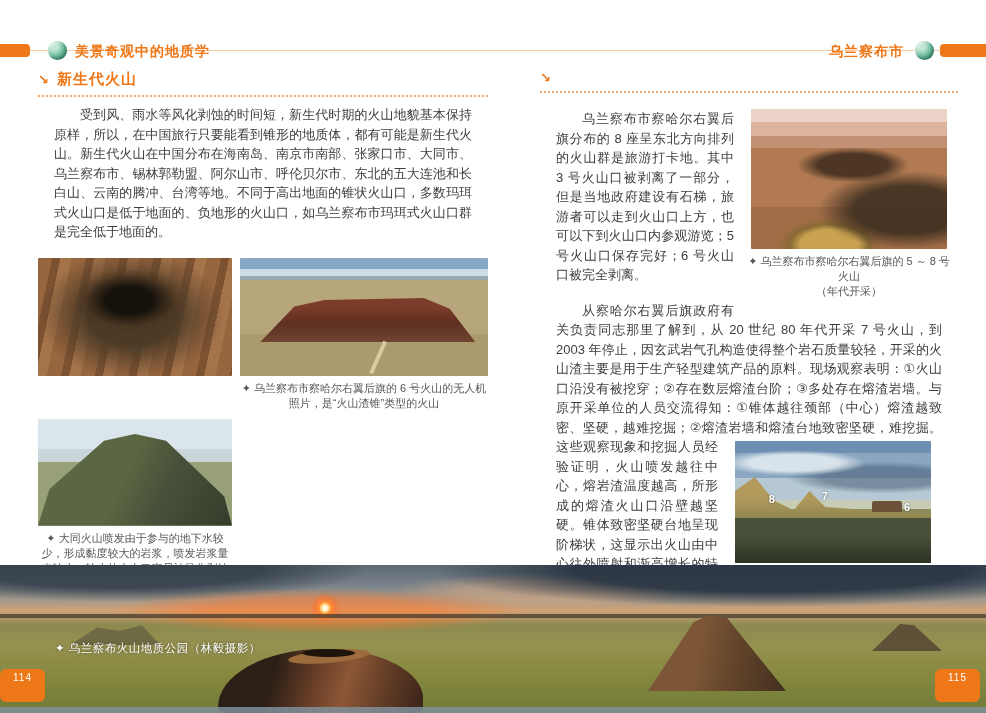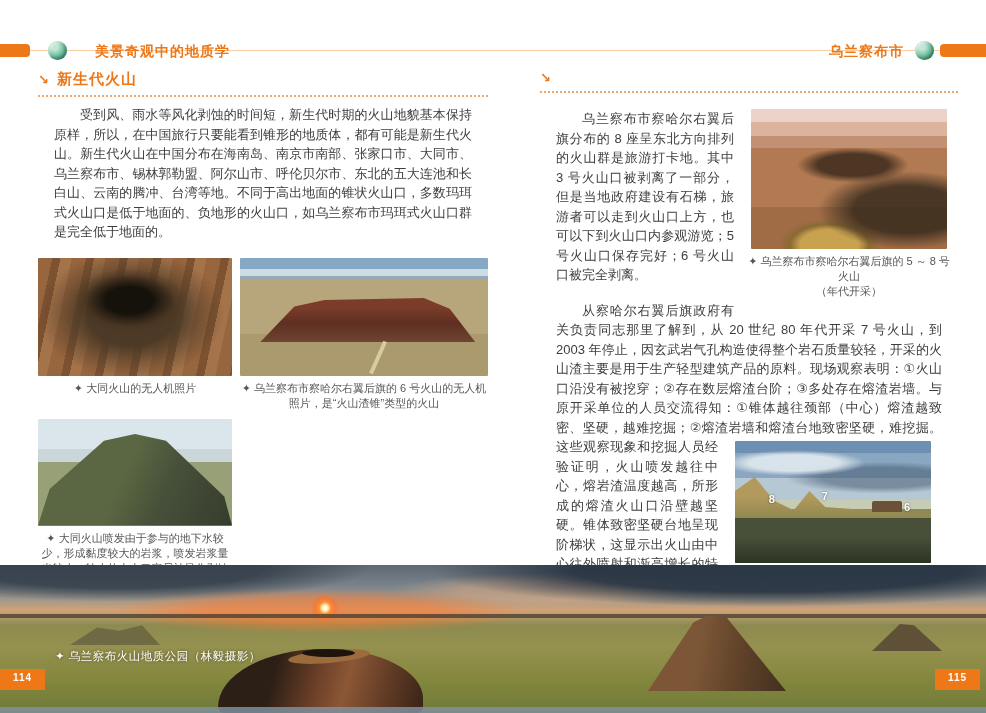--- a/index.html
+++ b/index.html
@@ -10,21 +10,21 @@
   
   .hdr-line{position:absolute;top:50px;left:0;right:0;height:1px;background:#f6cda4;}
   .hdr-bar-left{position:absolute;top:44px;left:0;width:30px;height:13px;background:#ee7718;border-radius:0 4px 4px 0;}
   .hdr-bar-right{position:absolute;top:44px;right:0;width:46px;height:13px;background:#ee7718;border-radius:4px 0 0 4px;}
   .globe{position:absolute;width:19px;height:19px;border-radius:50%;
     background:radial-gradient(circle at 35% 30%,#c2e6d4 0 18%,#7dc6a9 45%,#45997c 80%);
     box-shadow:inset -2px -2px 3px rgba(0,60,40,.35), inset 2px 2px 2px rgba(255,255,255,.4);}
   .globe-left{top:41px;left:48px;}
   .globe-right{top:41px;right:52px;}
   .hdr-title{position:absolute;top:43px;color:#ee7718;font-weight:bold;font-size:14px;letter-spacing:1px;}
-  .hdr-title-left{left:75px;margin-left:20px;}
+  .hdr-title-left{left:75px;}
   .hdr-title-right{right:82px;}
   
   .col-left{position:absolute;left:38px;top:70px;width:450px;}
   .col-right{position:absolute;left:540px;top:70px;width:418px;}
   .sec-head{display:flex;align-items:center;gap:7px;color:#ee7718;font-weight:bold;font-size:15px;letter-spacing:1px;}
   .sec-arrow{font-size:13px;font-weight:bold;}
   .dotted{border-bottom:2px dotted #f2a86c;margin-top:6px;}
   .body-text,.para{font-size:13px;line-height:19.5px;color:#3d3d3d;text-align:justify;text-indent:2em;margin:16px;}
   .body-text{margin-top:8px;}
   .para+.para{margin-top:4px;}
@@ -99,23 +99,23 @@
     background:linear-gradient(105deg,#2c1f16 0 28%,#6b3f28 48%,#8c5736 62%,#5e3a24 82%,#392318 100%);}
   .pan-crater-rim{position:absolute;left:34%;top:1px;width:40%;height:13px;background:#9c6c3c;border-radius:50%;transform:rotate(-5deg);}
   .pan-crater-mouth{position:absolute;left:41%;top:0;width:26%;height:8px;background:#1d140c;border-radius:50%;}
   .pan-cone-right{position:absolute;left:648px;top:46px;width:138px;height:80px;
     clip-path:polygon(0 100%,33% 14%,43% 6%,57% 8%,100% 100%);
     background:linear-gradient(100deg,#7c5636 0 38%,#5e4128 68%,#423020 100%);}
   .pan-cone-far{position:absolute;left:872px;top:56px;width:70px;height:30px;
     clip-path:polygon(0 100%,40% 10%,60% 14%,100% 100%);background:#564634;opacity:.85;}
   .pan-bump-left{position:absolute;left:70px;top:58px;width:90px;height:22px;
     clip-path:polygon(0 100%,30% 20%,55% 35%,80% 10%,100% 100%);background:#6a6742;opacity:.9;}
-  .pan-caption{position:absolute;left:55px;top:76px;color:#ffffff;font-size:11.5px;letter-spacing:.5px;text-shadow:0 0 3px rgba(0,0,0,.55);margin-top:8px;}
+  .pan-caption{position:absolute;left:55px;top:76px;color:#ffffff;font-size:11.5px;letter-spacing:.5px;text-shadow:0 0 3px rgba(0,0,0,.55);}
   .pan-strip{position:absolute;left:0;bottom:0;width:100%;height:6px;background:#7f8f9b;opacity:.85;}
-  .pagenum{position:absolute;width:45px;height:21px;background:#ee7718;color:#fff;font-size:10px;line-height:17px;text-align:center;font-weight:bold;letter-spacing:1px;}
+  .pagenum{position:absolute;width:45px;height:33px;background:#ee7718;color:#fff;font-size:10px;line-height:17px;text-align:center;font-weight:normal;letter-spacing:1px;border-radius:6px;}
   .pn-left{left:0;top:104px;}
   .pn-right{right:6px;top:104px;}
 </style>
 </head>
 <body>
 
 <div class="hdr-line"></div>
 <div class="hdr-bar-left"></div>
 <div class="hdr-bar-right"></div>
 <div class="globe globe-left"></div>
@@ -128,21 +128,20 @@
     <span class="sec-arrow">↘</span>
     <span>新生代火山</span>
   </div>
   <div class="dotted"></div>
   <p class="body-text">受到风、雨水等风化剥蚀的时间短，新生代时期的火山地貌基本保持原样，所以，在中国旅行只要能看到锥形的地质体，都有可能是新生代火山。新生代火山在中国分布在海南岛、南京市南部、张家口市、大同市、乌兰察布市、锡林郭勒盟、阿尔山市、呼伦贝尔市、东北的五大连池和长白山、云南的腾冲、台湾等地。不同于高出地面的锥状火山口，多数玛珥式火山口是低于地面的、负地形的火山口，如乌兰察布市玛珥式火山口群是完全低于地面的。</p>
 
   <div class="pgrid">
     <div class="prow">
       <figure class="pcell-a" style="margin:0">
         <div class="photo ph-r1 ph-datong-aerial"></div>
-        <div class="pcap">✦ 大同火山的无人机照片</div>
       </figure>
       <figure class="pcell-b" style="margin:0">
         <div class="photo ph-r1 ph-no6">
           <div class="volcano"></div>
           <div class="track"></div>
         </div>
         <div class="pcap">✦ 乌兰察布市察哈尔右翼后旗的 6 号火山的无人机照片，是“火山渣锥”类型的火山</div>
       </figure>
     </div>
     <div class="prow prow2">

